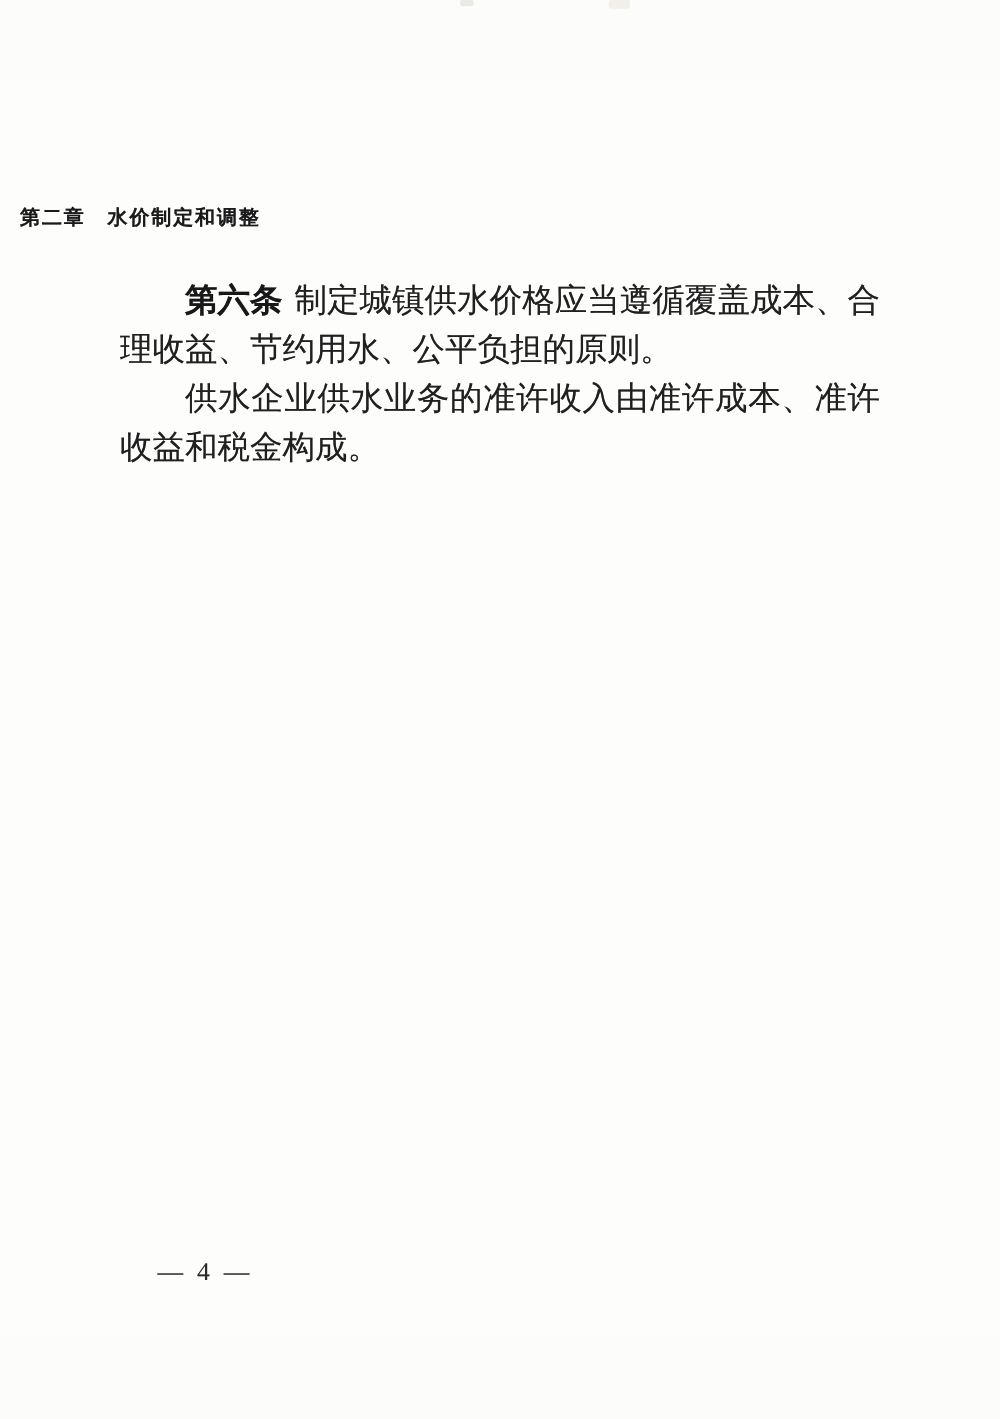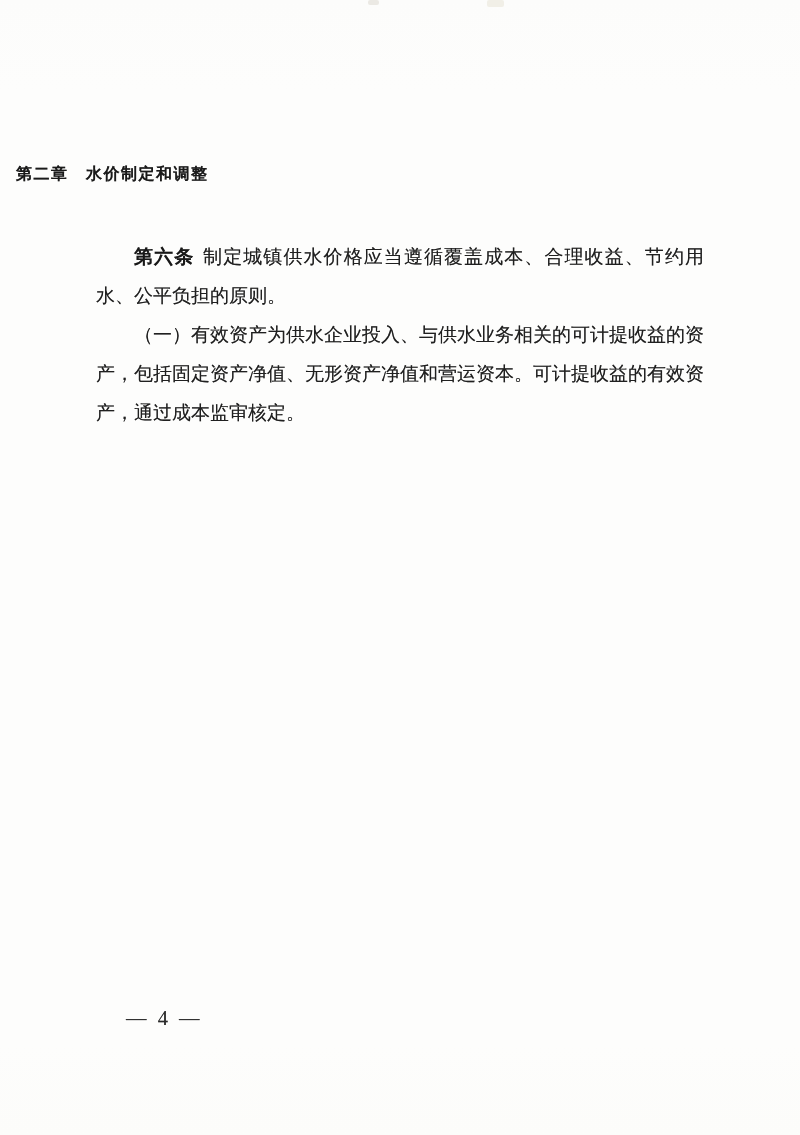--- a/index.html
+++ b/index.html
@@ -33,24 +33,24 @@
     font-family: "Liberation Sans", "DejaVu Sans", sans-serif;
     font-weight: bold;
     font-size: 16px;
     letter-spacing: 1.5px;
     color: #1a1a1a;
     text-shadow: 0 0 0.4px rgba(20,20,20,0.55);
   }
 
   .body-text {
     position: absolute;
-    top: 237px;
+    top: 221px;
     left: 96px;
     width: 608px;
-    font-size: 19px;
+    font-size: 26px;
     line-height: 39px;
     text-align: justify;
     color: #202020;
     text-shadow: 0 0 0.4px rgba(25,25,25,0.5);
   }
   .body-text p {
     margin: 0;
     text-indent: 2em;
   }
   .article-lead {
@@ -78,24 +78,24 @@
   <div class="artifact a1"></div>
   <div class="artifact a2"></div>
 
   <h1 class="chapter-title">第二章　水价制定和调整</h1>
 
   <div class="body-text">
 
     <p><b class="article-lead">第六条</b><span> 制定城镇供水价格应当遵循覆盖成本、合理收益、节约用水、公平负担的原则。</span></p>
 
 
+    <p><span>供水企业供水业务的准许收入由准许成本、准许收益和税金构成。</span></p>
 
 
 
-    <p><span>（一）有效资产为供水企业投入、与供水业务相关的可计提收益的资产，包括固定资产净值、无形资产净值和营运资本。可计提收益的有效资产，通过成本监审核定。</span></p>
 
 
 
   </div>
 
   <div class="page-number">— 4 —</div>
 
 </div>
 
 </body></html>

